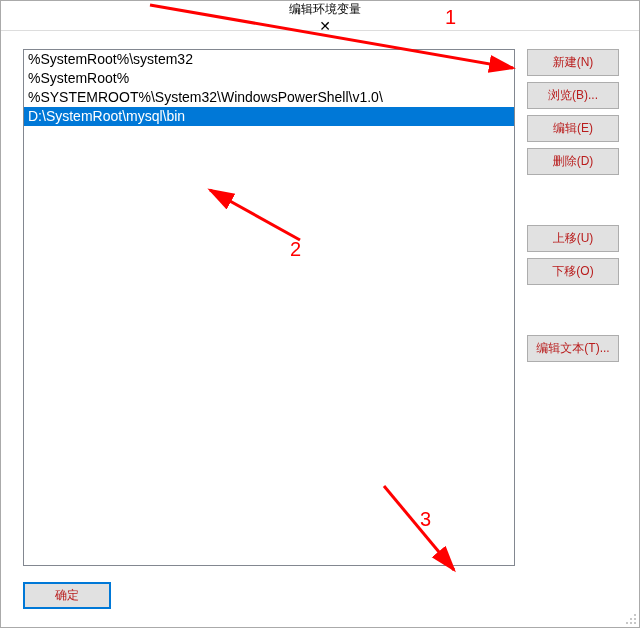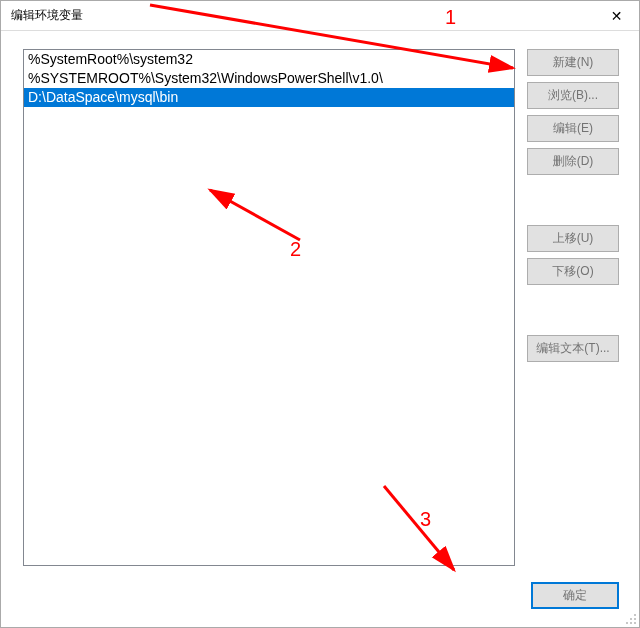--- a/index.html
+++ b/index.html
@@ -20,20 +20,21 @@
       display: flex;
       flex-direction: column;
     }
     .titlebar {
       height: 30px;
       display: flex;
       align-items: center;
       justify-content: space-between;
       padding-left: 10px;
       border-bottom: 1px solid #ddd;
+      flex-direction: column;
     }
     .titlebar-text {
       font-size: 12px;
       color: #000;
     }
     .close-btn {
       width: 45px;
       height: 30px;
       display: flex;
       align-items: center;
@@ -80,27 +81,27 @@
       flex-direction: column;
       gap: 6px;
     }
     .win-btn {
       width: 92px;
       height: 27px;
       background: #e1e1e1;
       border: 1px solid #adadad;
       font-size: 12px;
       font-family: "Microsoft YaHei", sans-serif;
-      color: #737373;
+      color: #b91c1c;
       cursor: default;
     }
     .spacer-small { height: 38px; }
     .bottom-bar {
       display: flex;
-      justify-content: flex-end;
+      justify-content: flex-start;
       gap: 10px;
       padding-top: 16px;
     }
     .bottom-bar .win-btn {
       width: 88px;
       height: 27px;
     }
     .bottom-bar .win-btn.focus {
       border: 2px solid #0078d7;
     }
@@ -132,22 +133,23 @@
     <span class="titlebar-text">编辑环境变量</span>
     <button class="close-btn">
       <span>✕</span>
     </button>
   </div>
 
   <div class="content">
     <div class="main-area">
       <div class="listbox" id="listbox">
           <div class="list-item">%SystemRoot%\system32</div>
+          <div class="list-item">%SystemRoot%</div>
           <div class="list-item">%SYSTEMROOT%\System32\WindowsPowerShell\v1.0\</div>
-          <div class="list-item selected">D:\DataSpace\mysql\bin</div>
+          <div class="list-item selected">D:\SystemRoot\mysql\bin</div>
         </div>
 
       <div class="button-col">
         <button class="win-btn">新建(N)</button>
         <button class="win-btn">浏览(B)...</button>
         <button class="win-btn">编辑(E)</button>
         <button class="win-btn">删除(D)</button>
         <div class="spacer-small"></div>
         <button class="win-btn">上移(U)</button>
         <button class="win-btn">下移(O)</button>

